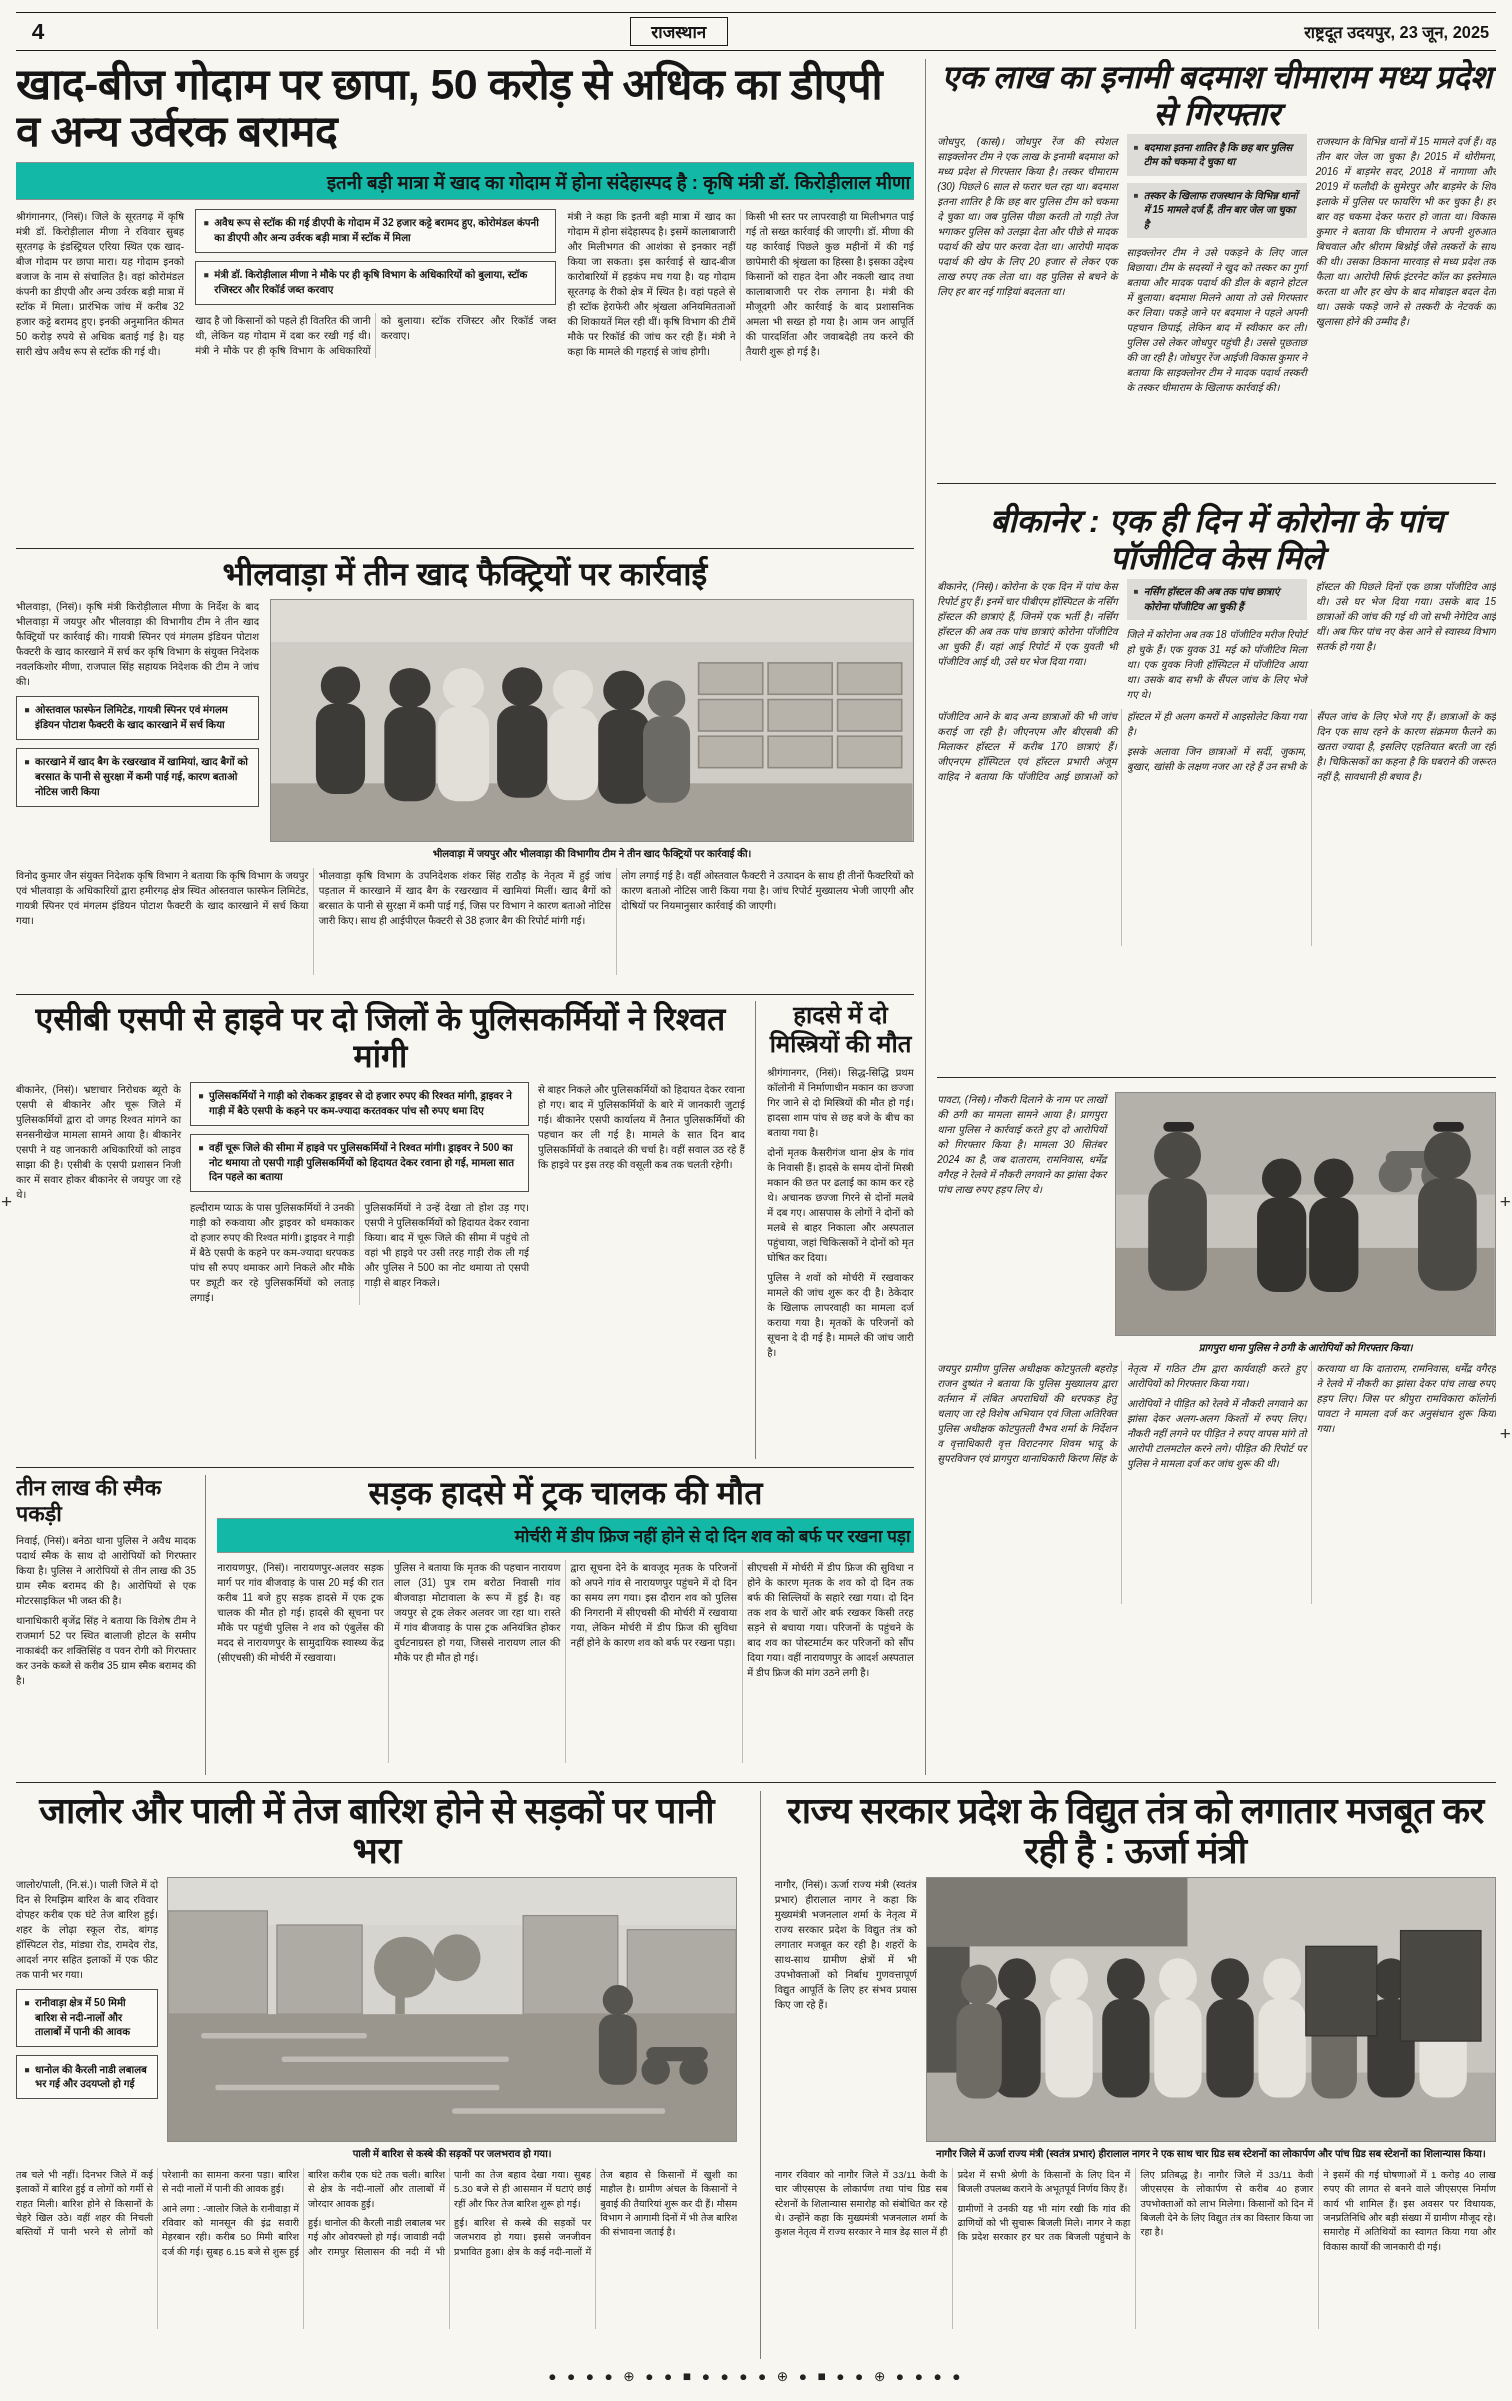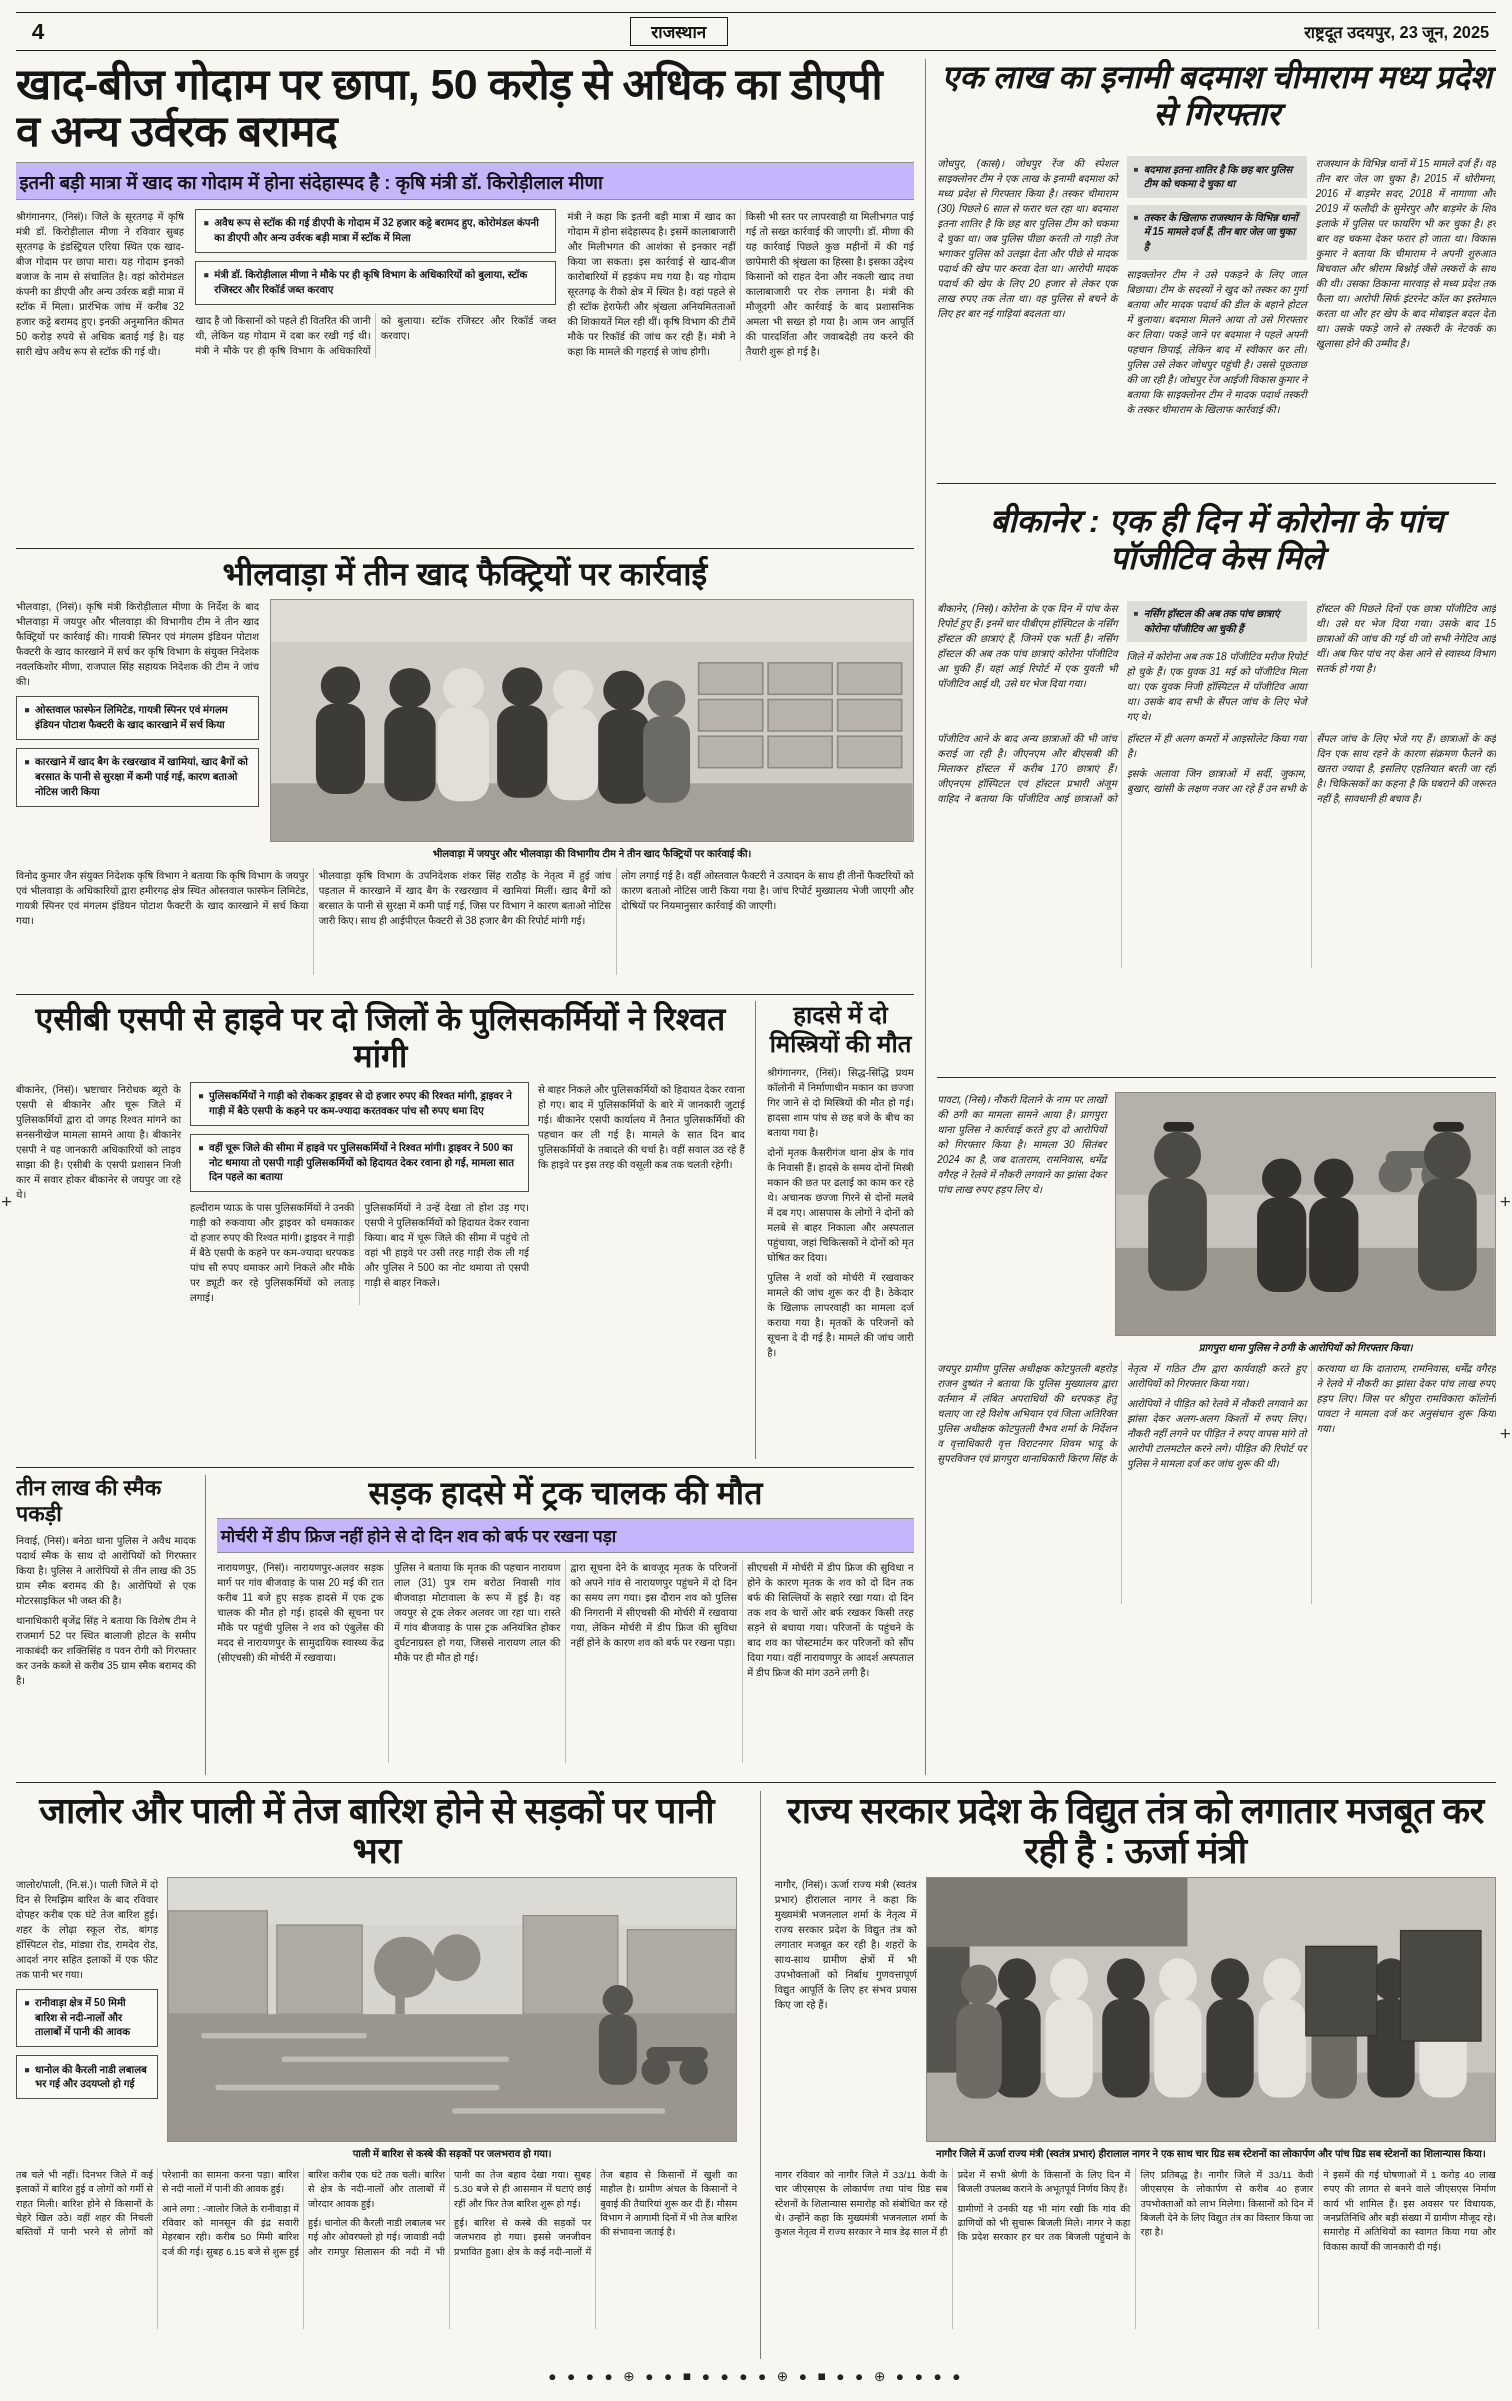--- a/index.html
+++ b/index.html
@@ -20,22 +20,22 @@
   .section-box { border:1.1px solid #1c1c1c; padding:1.7px 20.3px; font-size:17px; font-weight:bold; }
   .edition { font-size:16.4px; font-weight:bold; }
 
   
   .hl-xl { font-size:43px; line-height:1.1; font-weight:bold; letter-spacing:-0.6px; }
   .hl-lg { font-size:32px; line-height:1.15; font-weight:bold; }
   .hl-md { font-size:24px; line-height:1.2; font-weight:bold; }
   .hl-sm { font-size:21.5px; line-height:1.22; font-weight:bold; }
   .center { text-align:center; }
   .subhead-bar {
-    background:#c4b5fd; border-top:0.6px solid #8f8f8d; border-bottom:0.6px solid #8f8f8d;
-    font-size:18.6px; font-weight:bold; text-align:left; padding:5.1px 3.4px; margin:6.8px 0 9px;
+    background:#14b8a6; border-top:0.6px solid #8f8f8d; border-bottom:0.6px solid #8f8f8d;
+    font-size:18.6px; font-weight:bold; text-align:right; padding:5.1px 3.4px; margin:6.8px 0 9px;
   }
   .body-text { font-size:10px; line-height:1.5; text-align:justify; }
   .body-text p + p { margin-top:5.1px; }
   .rule-box {
     border:1.1px solid #4e4e4c; background:#fbfaf6; padding:6.2px 7.3px; margin:0 0 8px;
     font-weight:bold; font-size:10.2px; line-height:1.45; display:flex; gap:5.6px; text-align:left;
   }
   .rule-box::before { content:"\25A0"; font-size:8.5px; line-height:1.8; color:#2e2e2c; }
   .gray-box {
     background:#dddcd8; padding:6.2px 7.3px; margin:0 0 6.8px;
@@ -77,21 +77,21 @@
   
   .smack-truck-row { display:flex; gap:11.3px; height:300px; overflow:hidden; }
   .smack { width:190px; border-right:0.6px solid #7d7d7a; padding-right:9px; }
   .smack .body-text { margin-top:5.6px; }
   .truck { flex:1; }
   .truck .subhead-bar { font-size:17px; margin:5.6px 0 6.8px; }
   .truck-body { height:203px; overflow:hidden; }
 
   
   .inami { height:419px; overflow:hidden; }
-  .grid3 { display:grid; grid-template-columns:1fr 1fr 1fr; gap:9px; margin-top:24px; }
+  .grid3 { display:grid; grid-template-columns:1fr 1fr 1fr; gap:9px; margin-top:2px; }
   .corona { height:588px; overflow:hidden; border-top:1.1px solid #2b2b29; margin-top:5.6px; padding-top:19px; }
   .corona-strip { margin-top:6.8px; height:237px; overflow:hidden; }
   .naukri { border-top:1.1px solid #2b2b29; margin-top:5.6px; padding-top:6.8px; height:672px; overflow:hidden; }
   .naukri-grid { display:grid; grid-template-columns:169px 1fr; gap:9px; margin-top:6.8px; }
   .naukri-grid .photo { height:244px; }
   .naukri-strip { margin-top:6.8px; height:243px; overflow:hidden; }
 
   
   .bottom { display:flex; gap:13.6px; margin-top:6.8px; border-top:1.1px solid #2b2b29; padding-top:8px; height:577px; overflow:hidden; }
   .rain { flex:1; border-right:0.6px solid #7d7d7a; padding-right:23px; }

